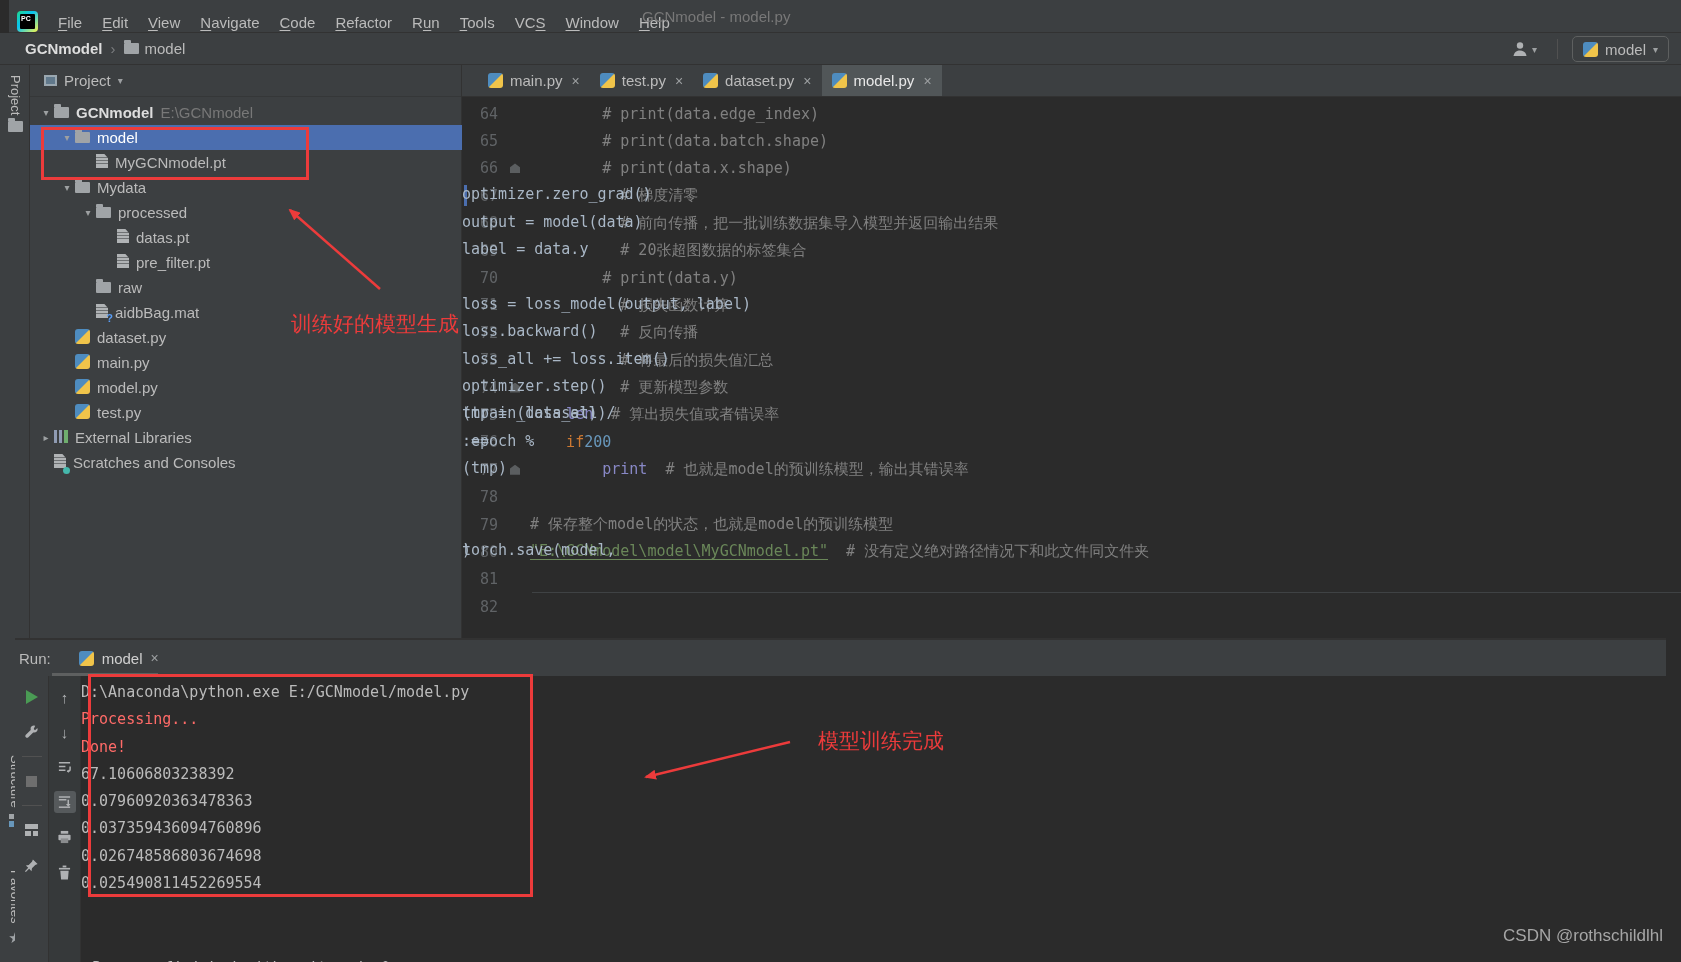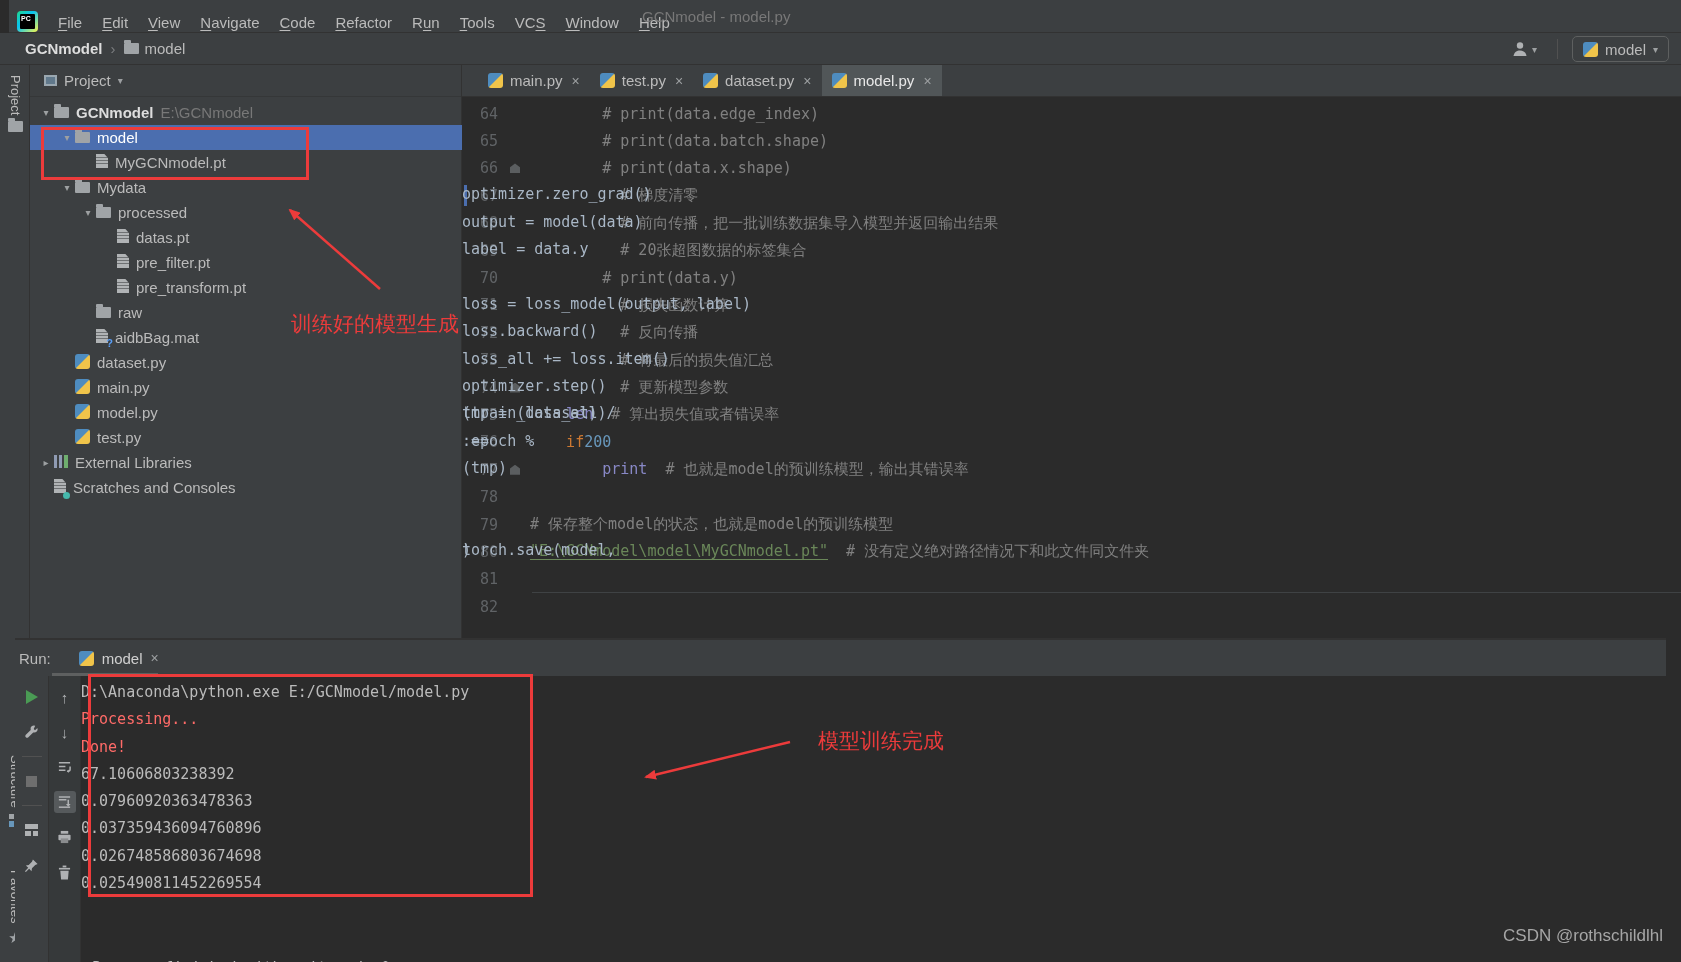--- a/index.html
+++ b/index.html
@@ -252,25 +252,20 @@
         <div class="trow" style="padding-left: 71px; text-align: center;">
           <span class="tchev"></span>
           <span class="ticon icon-wrap"><span class="icon-file"></span></span>
           <span class="tlabel">datas.pt</span>
         </div>
         <div class="trow" style="padding-left: 71px;">
           <span class="tchev"></span>
           <span class="ticon icon-wrap"><span class="icon-file"></span></span>
           <span class="tlabel">pre_filter.pt</span>
         </div>
-        <div class="trow" style="padding-left: 71px;">
-          <span class="tchev"></span>
-          <span class="ticon icon-wrap"><span class="icon-file"></span></span>
-          <span class="tlabel">pre_transform.pt</span>
-        </div>
         <div class="trow" style="padding-left: 50px;">
           <span class="tchev"></span>
           <span class="ticon icon-wrap"><span class="icon-folder"></span></span>
           <span class="tlabel">raw</span>
         </div>
         <div class="trow" style="padding-left: 50px;">
           <span class="tchev"></span>
           <span class="ticon icon-wrap"><span class="icon-file"></span><span class="badge-q">?</span></span>
           <span class="tlabel">aidbBag.mat</span>
         </div>

